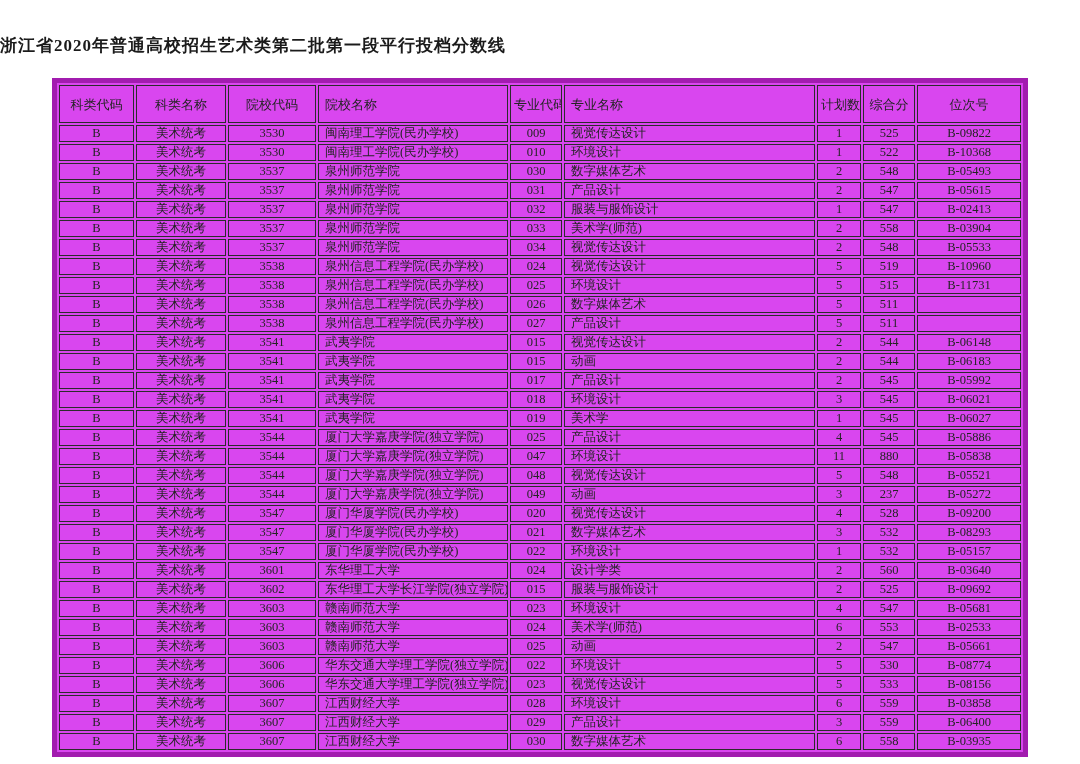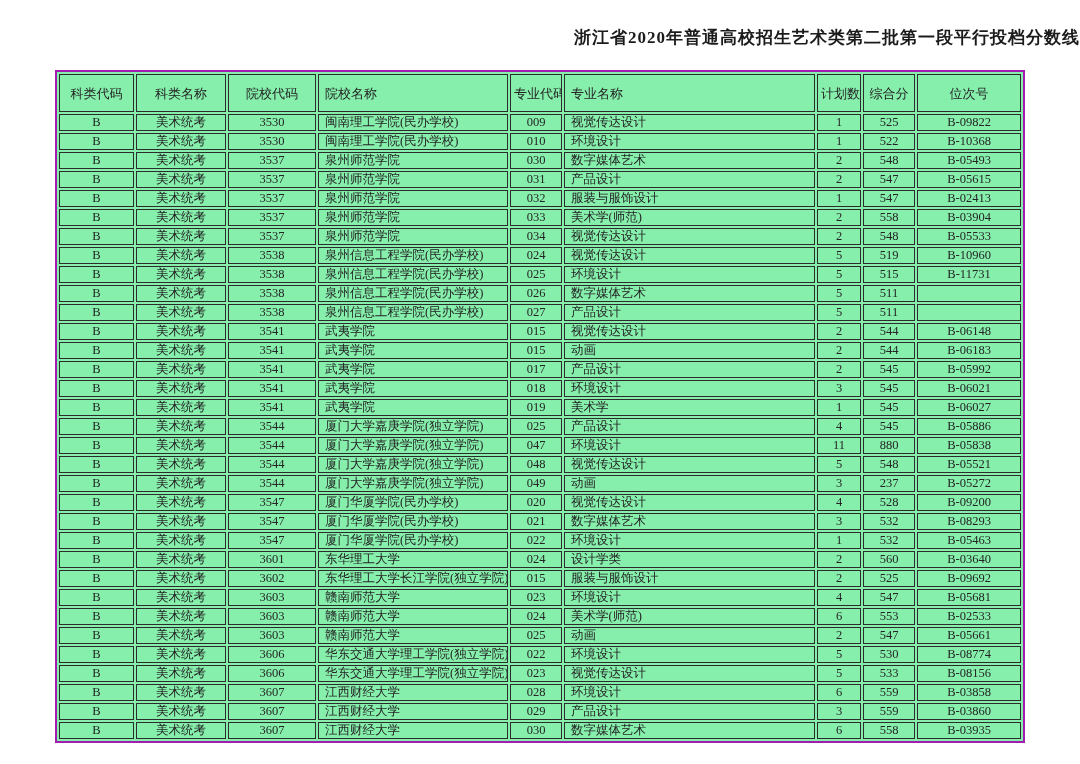--- a/index.html
+++ b/index.html
@@ -12,35 +12,35 @@
     font-family: "Liberation Serif", "DejaVu Serif", serif;
     color: #1e1e1e;
   }
   .doc {
     width: 1080px;
     height: 764px;
     box-sizing: border-box;
     padding-top: 26px;
   }
   .title {
-    margin: 0 0 21px 0;
-    text-align: right;
+    margin: 8px 0 21px 0;
+    text-align: left;
     font-size: 17px;
     font-weight: bold;
     letter-spacing: 1px;
     color: #1b1b1b;
   }
   table.score-table {
     margin: 4px auto;
     border-collapse: separate;
     border-spacing: 2px 2px;
     table-layout: fixed;
     width: 966px;
-    border: 2px solid #a21caf;
-    background: #86efac;
+    border: 5px solid #a21caf;
+    background: #d946ef;
   }
   table.score-table th, table.score-table td {
     border: 1px solid #2c2c2c;
     font-size: 12.5px;
     line-height: 13px;
     height: 13px;
     padding: 1px 3px;
     white-space: nowrap;
     overflow: hidden;
     font-weight: normal;
@@ -334,21 +334,21 @@
         </tr>
         <tr>
           <td class="c0">B</td>
           <td class="c1">美术统考</td>
           <td class="c2">3547</td>
           <td class="c3">厦门华厦学院(民办学校)</td>
           <td class="c4">022</td>
           <td class="c5">环境设计</td>
           <td class="c6">1</td>
           <td class="c7">532</td>
-          <td class="c8">B-05463</td>
+          <td class="c8">B-05157</td>
         </tr>
         <tr>
           <td class="c0">B</td>
           <td class="c1">美术统考</td>
           <td class="c2">3601</td>
           <td class="c3">东华理工大学</td>
           <td class="c4">024</td>
           <td class="c5">设计学类</td>
           <td class="c6">2</td>
           <td class="c7">560</td>
@@ -433,21 +433,21 @@
         </tr>
         <tr>
           <td class="c0">B</td>
           <td class="c1">美术统考</td>
           <td class="c2">3607</td>
           <td class="c3">江西财经大学</td>
           <td class="c4">029</td>
           <td class="c5">产品设计</td>
           <td class="c6">3</td>
           <td class="c7">559</td>
-          <td class="c8">B-03860</td>
+          <td class="c8">B-06400</td>
         </tr>
         <tr>
           <td class="c0">B</td>
           <td class="c1">美术统考</td>
           <td class="c2">3607</td>
           <td class="c3">江西财经大学</td>
           <td class="c4">030</td>
           <td class="c5">数字媒体艺术</td>
           <td class="c6">6</td>
           <td class="c7">558</td>

